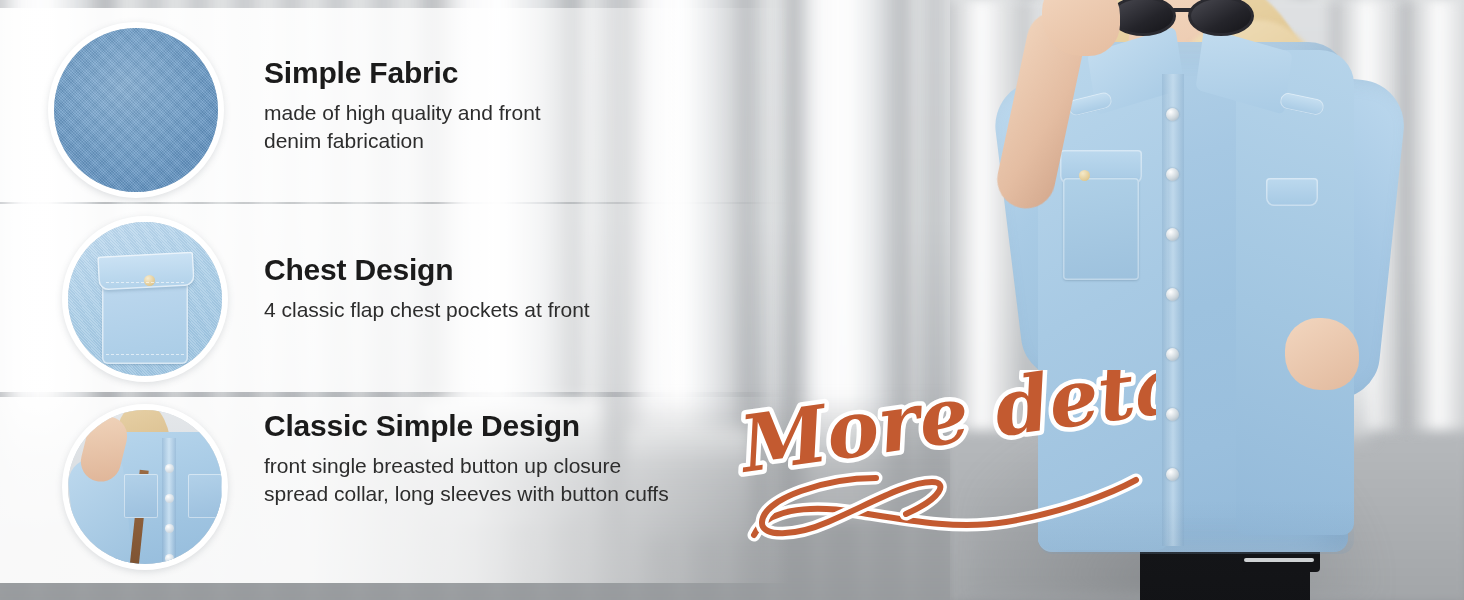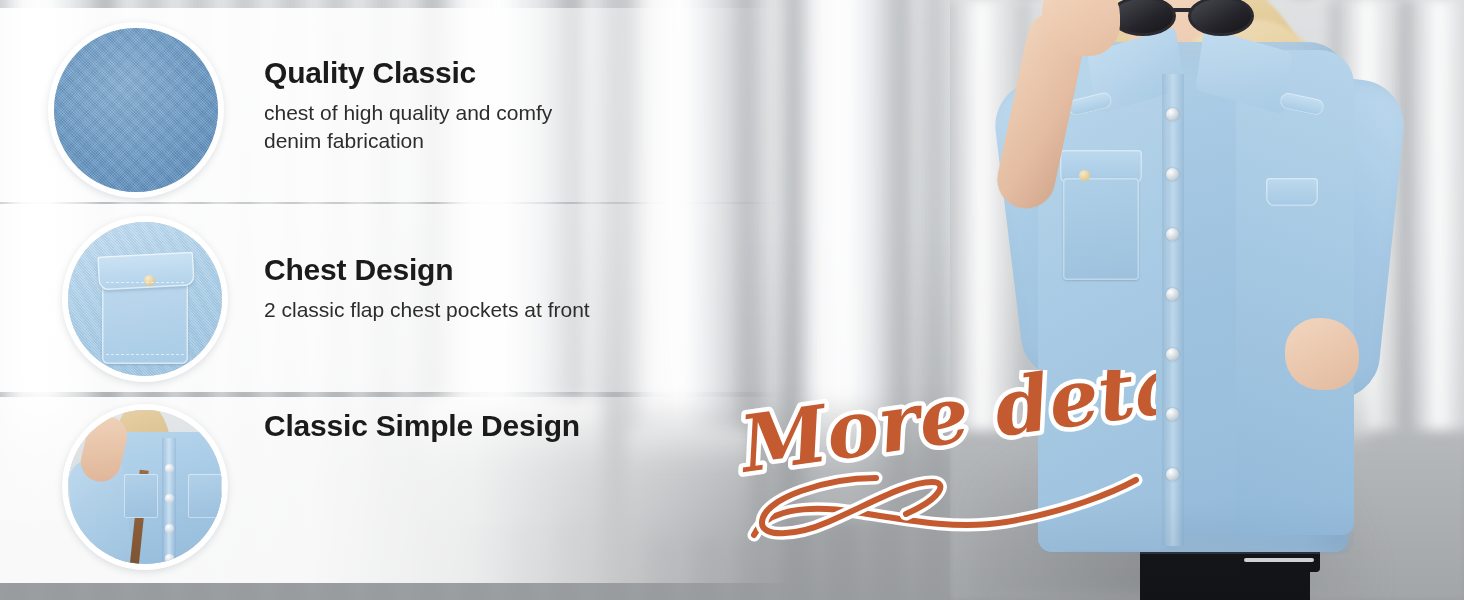--- a/index.html
+++ b/index.html
@@ -390,38 +390,38 @@
   <div class="hand-low"></div>
 </div>
 
 <div class="panels">
 
   <div class="panel p1"></div>
   <div class="thumb t1">
     <div class="sw-denim"></div>
   </div>
   <div class="txt x1">
-    <div class="t-title">Quality Classic</div>
-    <div class="t-sub">chest of high quality and comfy
+    <div class="t-title">Simple Fabric</div>
+    <div class="t-sub">made of high quality and front
 denim fabrication</div>
   </div>
 
   <div class="panel p2"></div>
   <div class="thumb t2">
     <div class="sw-pocket">
       <div class="sp-pocket"></div>
       <div class="sp-flap"></div>
       <div class="sp-btn"></div>
       <div class="sp-stitch" style="left:38px;top:60px;width:78px;"></div>
       <div class="sp-stitch" style="left:38px;top:132px;width:78px;"></div>
     </div>
   </div>
   <div class="txt x2">
     <div class="t-title">Chest Design</div>
-    <div class="t-sub">2 classic flap chest pockets at front</div>
+    <div class="t-sub">4 classic flap chest pockets at front</div>
   </div>
 
   <div class="panel p3"></div>
   <div class="thumb t3">
     <div class="sw-person">
       <div class="p3-hair"></div>
       <div class="p3-shirt"></div>
       <div class="p3-sleeve"></div>
       <div class="p3-arm"></div>
       <div class="p3-strap"></div>
@@ -429,20 +429,22 @@
       <div class="p3-pocket" style="left:120px;top:64px;"></div>
       <div class="p3-placket"></div>
       <div class="p3-btn" style="top:54px;"></div>
       <div class="p3-btn" style="top:84px;"></div>
       <div class="p3-btn" style="top:114px;"></div>
       <div class="p3-btn" style="top:144px;"></div>
     </div>
   </div>
   <div class="txt x3">
     <div class="t-title">Classic Simple Design</div>
+    <div class="t-sub">front single breasted button up closure
+spread collar,  long sleeves with button cuffs</div>
   </div>
 </div>
 
 <div class="script-wrap">
   <svg class="script-svg" width="420" height="200" viewBox="0 0 420 200">
     <defs>
       <style>
         .sc-out { font-family:"DejaVu Serif", serif; font-style:italic; font-weight:bold;
                   font-size:78px; fill:none; stroke:#ffffff; stroke-width:9; stroke-linejoin:round; }
         .sc-in  { font-family:"DejaVu Serif", serif; font-style:italic; font-weight:bold;

